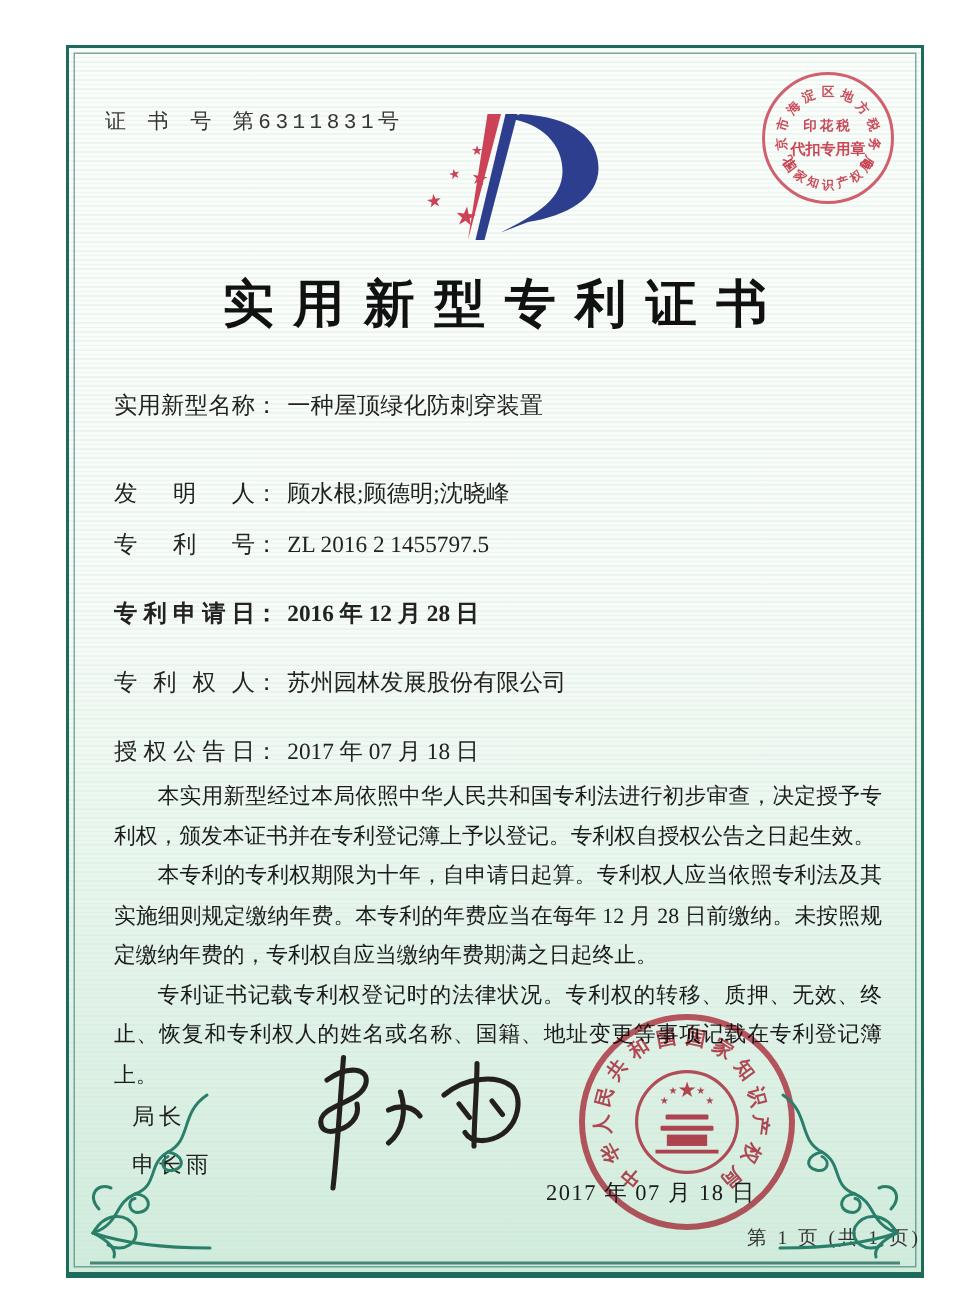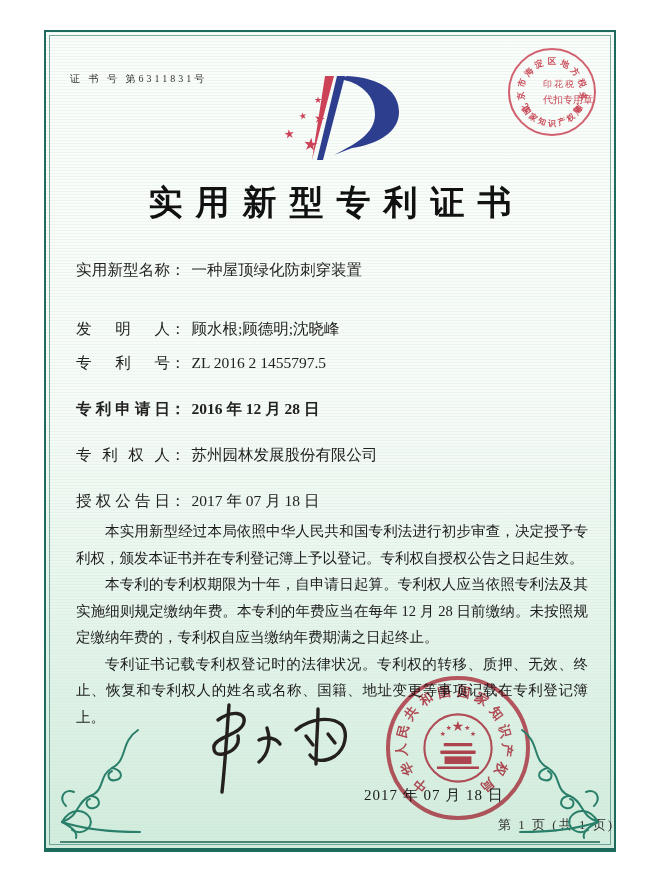--- a/index.html
+++ b/index.html
@@ -10,41 +10,41 @@
   .certificate{
     position:absolute;left:44px;top:30px;width:568px;height:816px;
     border:2px solid #1d6b5c;border-bottom-width:4px;
     background-color:#fbfdfa;
     background-image:
       linear-gradient(to bottom, rgba(222,242,231,0) 0%, rgba(222,242,231,0.12) 45%, rgba(205,234,218,0.55) 78%, rgba(198,231,212,0.8) 100%),
       repeating-linear-gradient(to bottom, rgba(110,185,155,0.10) 0px, rgba(110,185,155,0.10) 1px, rgba(255,255,255,0) 1px, rgba(255,255,255,0) 3px);
   }
   .inner-frame{position:absolute;inset:3px;border:1px solid rgba(29,107,92,0.55);pointer-events:none;}
   .bottom-rule{position:absolute;left:14px;right:14px;bottom:5px;height:2px;background:rgba(25,100,85,0.75);}
-  .cert-number{position:absolute;left:24px;top:40px;font-size:10px;letter-spacing:3px;color:#333;}
+  .cert-number{position:absolute;left:24px;top:40px;font-size:14px;letter-spacing:3px;color:#333;font-family:Liberation Mono, monospace;}
   .logo{position:absolute;left:226px;top:40px;width:140px;height:92px;}
   .logo .star{position:absolute;color:#cc4256;line-height:1;}
   .title{position:absolute;left:0;top:148px;width:100%;text-align:center;
     font-size:34px;font-weight:600;letter-spacing:13px;text-indent:13px;color:#111;}
   .fields{position:absolute;left:30px;top:0;width:512px;}
   .field{position:absolute;left:0;font-size:15.5px;white-space:nowrap;color:#222;}
   .flabel{display:inline-block;width:94px;text-align:justify;text-align-last:justify;}
   .fcolon{display:inline-block;margin-right:6px;}
   .paragraphs{position:absolute;left:30px;top:486px;width:512px;font-size:14.5px;line-height:1.83;text-align:justify;color:#1b1b1b;}
   .paragraphs p{margin:0;text-indent:2em;}
   .director{position:absolute;left:42px;top:698px;font-size:15px;line-height:2.1;letter-spacing:3px;color:#222;}
   .signature{position:absolute;left:120px;top:668px;width:200px;height:105px;}
   .issue-date{position:absolute;left:318px;top:754px;font-size:15px;letter-spacing:1px;color:#1a1a1a;z-index:5;}
   .page-footer{position:absolute;left:0;bottom:14px;width:100%;text-align:right;font-size:13px;letter-spacing:2px;color:#333;}
   
   .seal{position:absolute;border-radius:50%;pointer-events:none;}
   .seal .ring-char{position:absolute;color:rgba(196,52,70,0.88);font-weight:bold;line-height:1;}
   .tax-seal{left:462px;top:16px;width:84px;height:84px;border:2.5px solid rgba(200,58,76,0.8);z-index:3;}
-  .tax-center{position:absolute;left:0;top:50%;width:100%;transform:translateY(-50%);
-    color:rgba(196,52,70,0.9);font-weight:normal;padding-left:33px;}
+  .tax-center{position:absolute;left:0;top:50%;width:100%;transform:translateY(-50%);text-align:center;
+    color:rgba(196,52,70,0.9);font-weight:bold;}
   .tax-center .l1{font-size:9px;letter-spacing:2px;}
   .tax-center .l2{font-size:10px;margin-top:2px;}
   .office-seal{left:340px;top:644px;width:136px;height:136px;border:4px solid rgba(198,52,70,0.82);z-index:2;mix-blend-mode:multiply;}
   .emblem{position:absolute;left:50%;top:50%;transform:translate(-50%,-50%);}
   .flourish{position:absolute;bottom:8px;width:92px;height:112px;z-index:2;}
   .flourish.left{left:4px;}
   .flourish.right{right:4px;transform:scaleX(-1);}
 </style>
 </head>
 <body>
@@ -115,20 +115,24 @@
       <span class="flabel">授权公告日</span><span class="fcolon">：</span><span class="fvalue">2017 年 07 月 18 日</span>
     </div>
   </div>
 
   <div class="paragraphs">
     <p>本实用新型经过本局依照中华人民共和国专利法进行初步审查，决定授予专利权，颁发本证书并在专利登记簿上予以登记。专利权自授权公告之日起生效。</p>
     <p>本专利的专利权期限为十年，自申请日起算。专利权人应当依照专利法及其实施细则规定缴纳年费。本专利的年费应当在每年 12 月 28 日前缴纳。未按照规定缴纳年费的，专利权自应当缴纳年费期满之日起终止。</p>
     <p>专利证书记载专利权登记时的法律状况。专利权的转移、质押、无效、终止、恢复和专利权人的姓名或名称、国籍、地址变更等事项记载在专利登记簿上。</p>
   </div>
 
+  <div class="director">
+    <div>局长</div>
+    <div>申长雨</div>
+  </div>
 
   <svg class="signature" viewBox="0 0 200 105">
     <g fill="none" stroke="#23201e" stroke-width="3.4" stroke-linecap="round">
       <path d="M52,20 C66,10 80,12 78,22 C76,32 60,35 52,41 C45,46 47,56 57,54 C67,52 74,45 72,36"></path>
       <path d="M63,5 C61,30 59,66 56,92"></path>
       <path d="M101,28 C105,40 103,54 93,62"></path>
       <path d="M93,40 C101,36 110,38 114,44"></path>
       <path d="M130,30 C144,18 166,16 176,25 C182,33 180,48 169,56 C160,62 148,62 144,55"></path>
       <path d="M152,9 C152,26 150,46 150,64"></path>
       <path d="M140,36 L147,45"></path>

